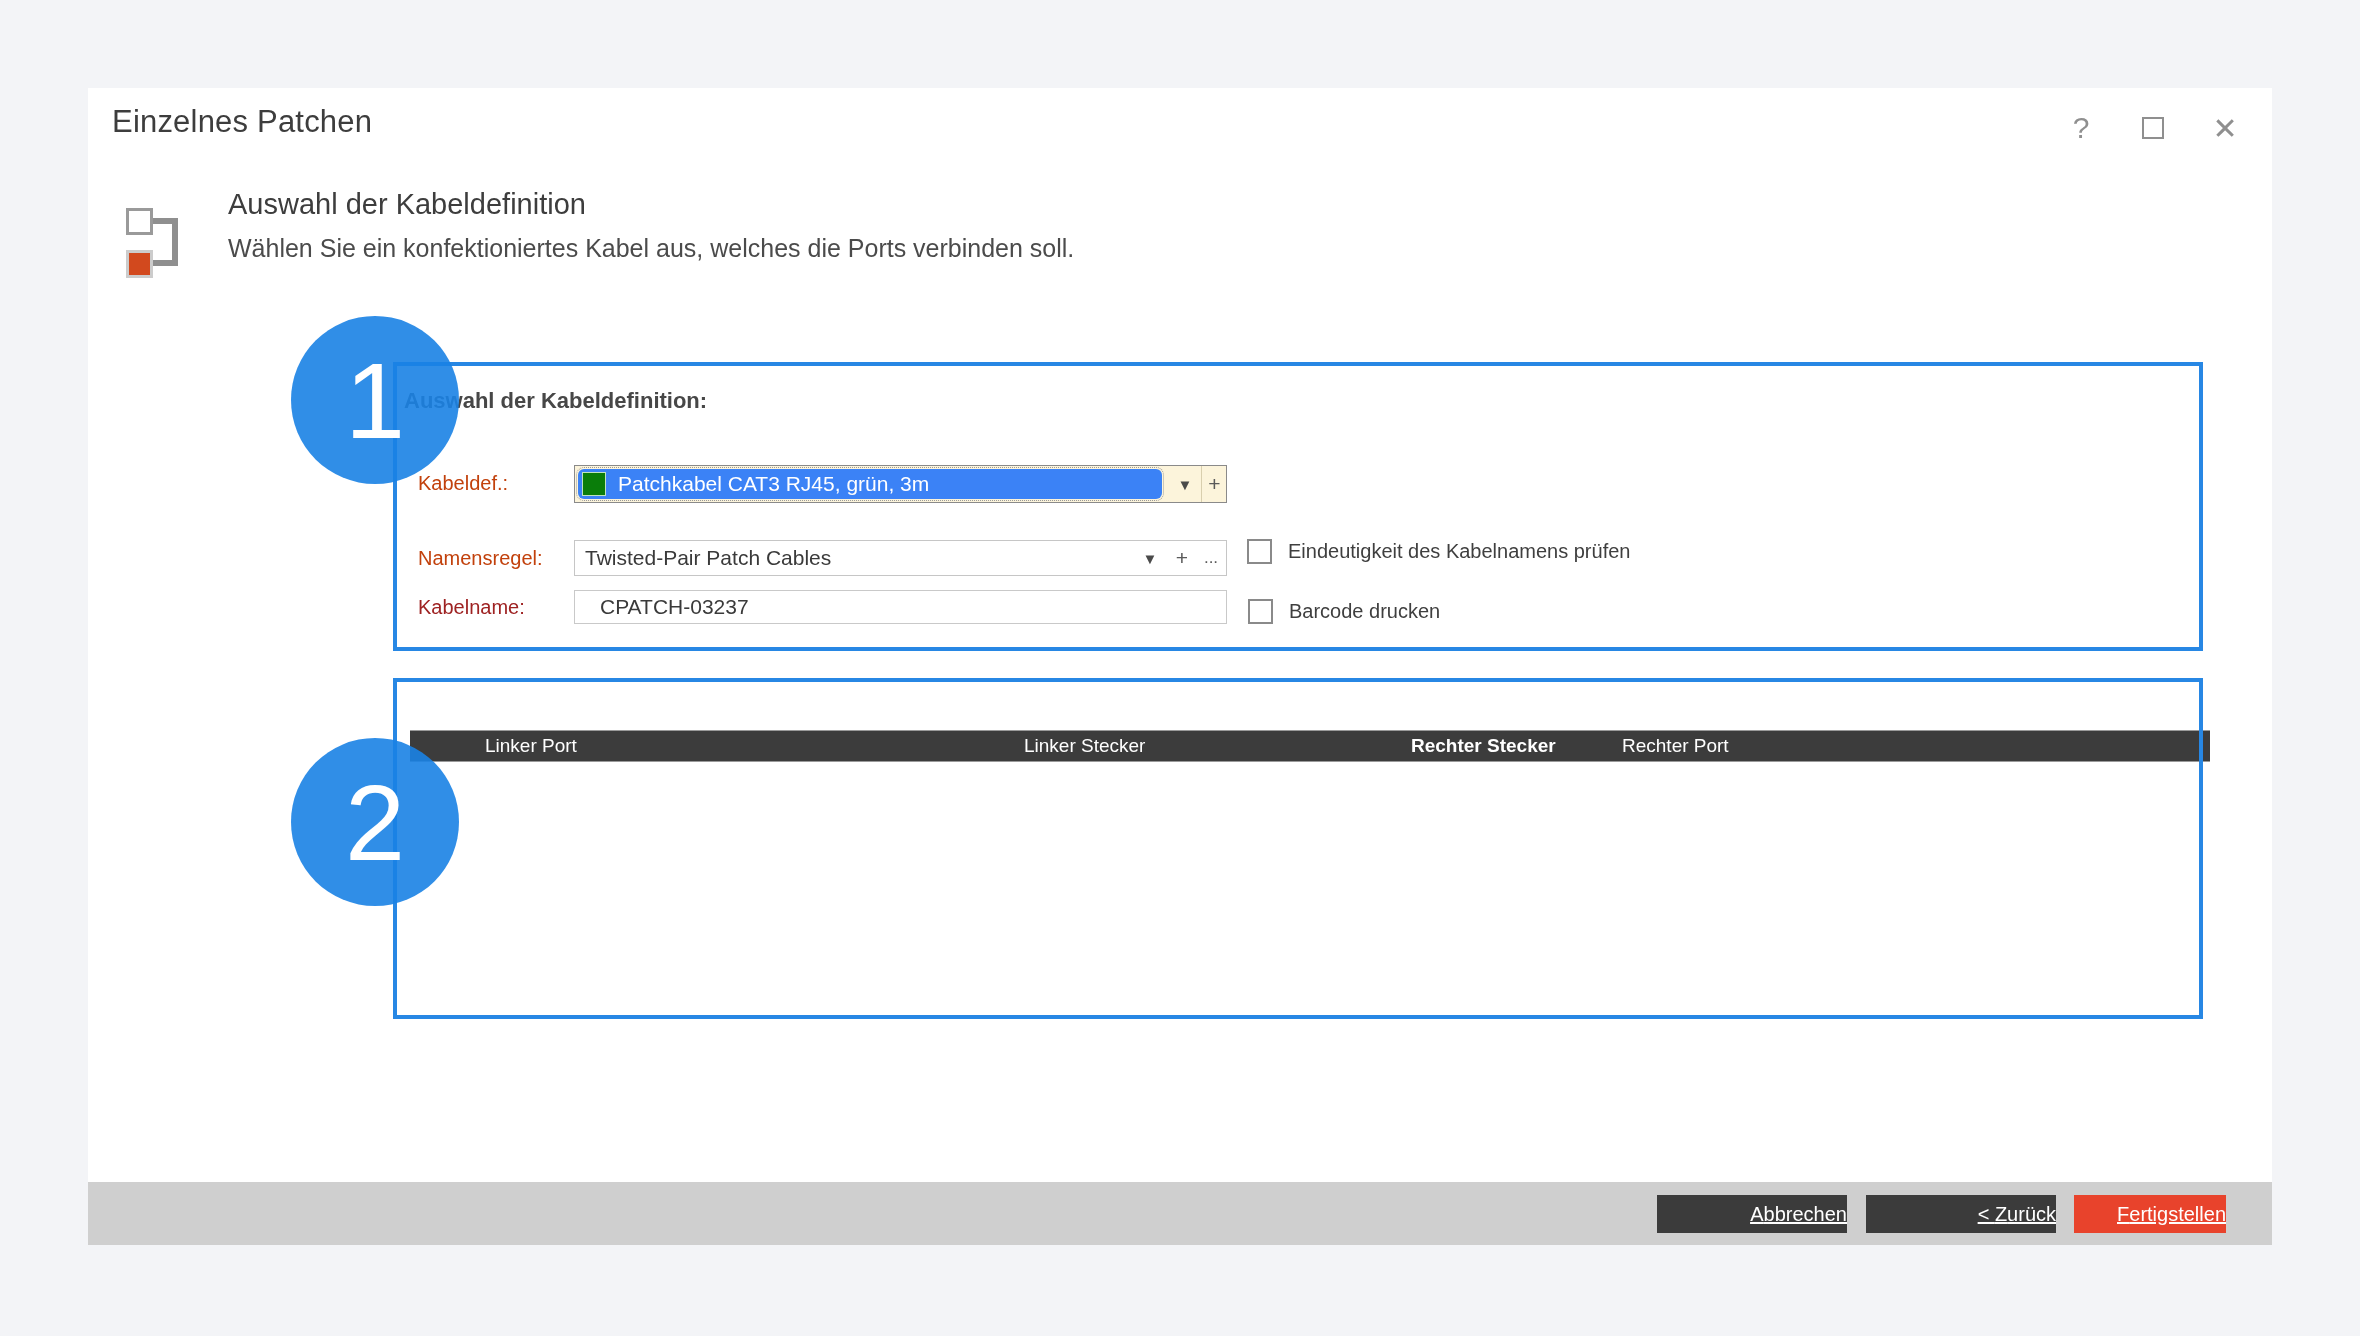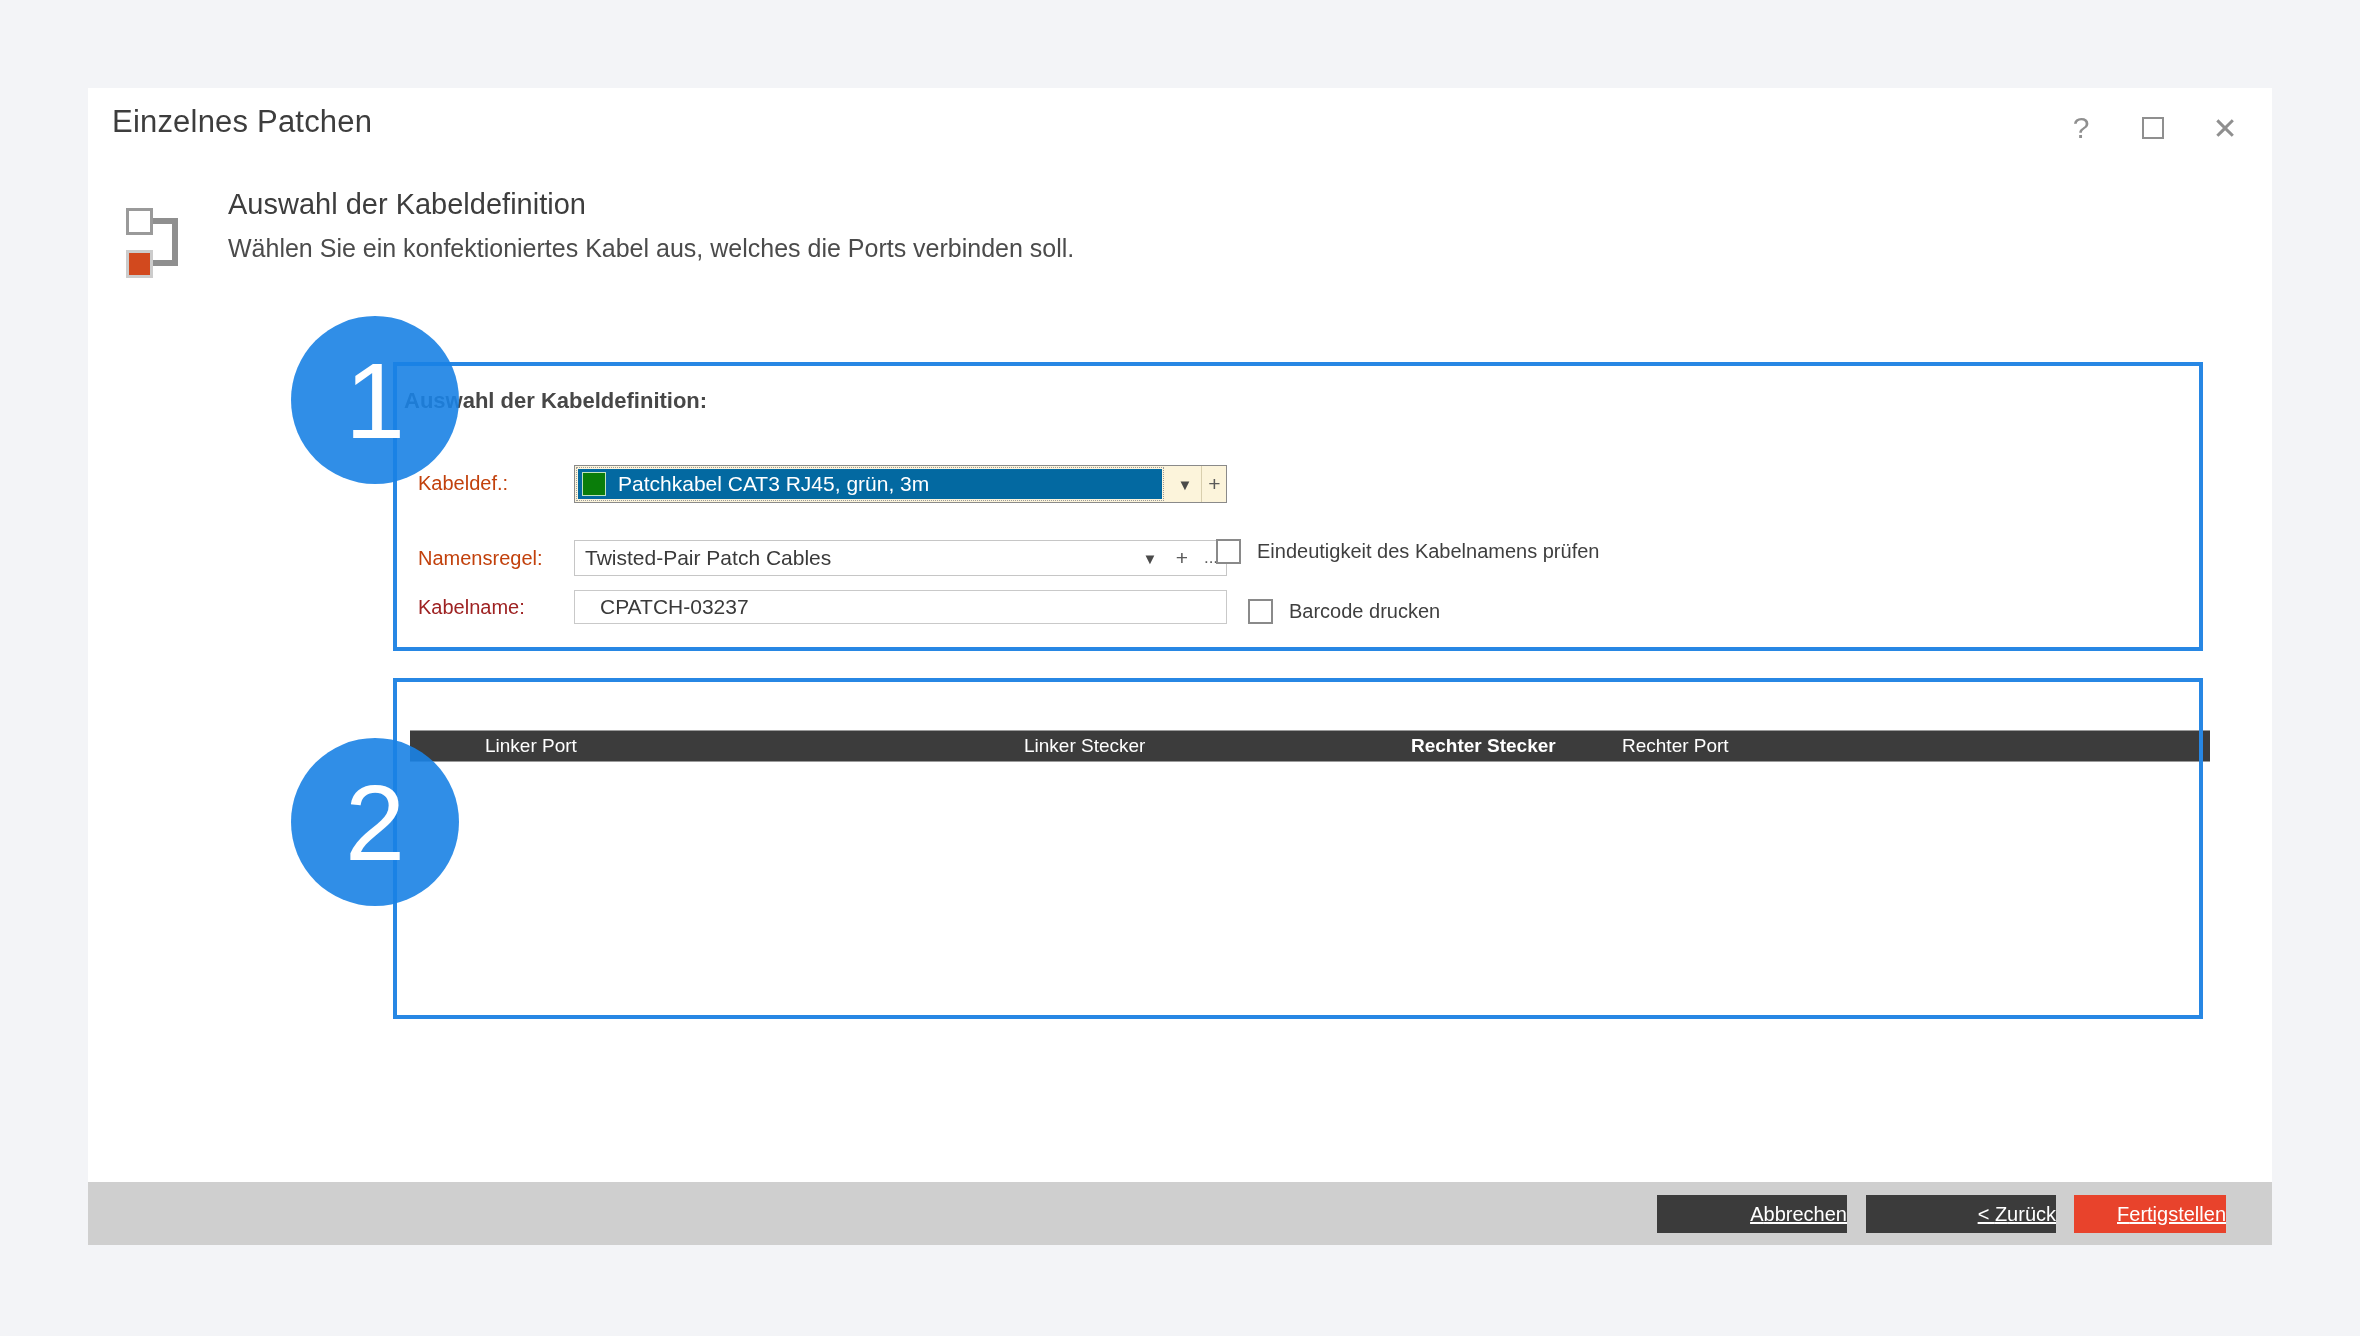--- a/index.html
+++ b/index.html
@@ -67,22 +67,22 @@
   .lbl-kabelname  { left:21px; top:223px; color:#9e2222; }
 
   
   .combo-kabeldef {
     position:absolute; left:177px; top:99px; width:653px; height:38px;
     background:#fcf4db; border:1px solid #8a8a8a;
     display:flex; align-items:stretch;
   }
   .combo-selection {
     position:absolute; left:3px; top:3px; width:584px; height:30px;
-    background:#0369a1; outline:1px dotted #9a9a9a; outline-offset:1px;
-    display:flex; align-items:center;
+    background:#3b82f6; outline:1px dotted #9a9a9a; outline-offset:1px;
+    display:flex; align-items:center;border-radius:6px;
   }
   .swatch {
     width:24px; height:24px; margin-left:4px; background:#0a7d0a;
     border:1px solid #bfe3bf; flex:0 0 auto;
   }
   .combo-sel-text { color:#ffffff; font-size:21px; margin-left:12px; white-space:nowrap; }
   .combo-kabeldef .dd-arrow {
     position:absolute; left:595px; top:0; width:30px; height:36px;
     display:flex; align-items:center; justify-content:center;
     color:#4a4a4a; font-size:15px;
@@ -117,21 +117,21 @@
   }
 
   .input-kabelname {
     position:absolute; left:177px; top:224px; width:653px; height:34px;
     background:#ffffff; border:1px solid #c9c9c9;
     font-size:21px; color:#3a3a3a; line-height:32px; padding-left:25px;
     font-family:"Liberation Sans","DejaVu Sans",sans-serif;
   }
 
   .checkbox-row { position:absolute; display:flex; align-items:center; gap:16px; }
-  .cb-1 { left:819px; top:173px; }
+  .cb-1 { left:850px; top:173px; }
   .cb-2 { left:851px; top:233px; }
   .checkbox {
     width:25px; height:25px; background:#ffffff; border:2px solid #8a8a8a; flex:0 0 auto;
   }
   .cb-label { font-size:20px; color:#3f3f3f; white-space:nowrap; }
 
   
   .patch-table { position:absolute; left:17px; top:52px; width:1800px; z-index:1; }
   .pt-header {
     position:relative; height:32px; background:#3c3c3c;

